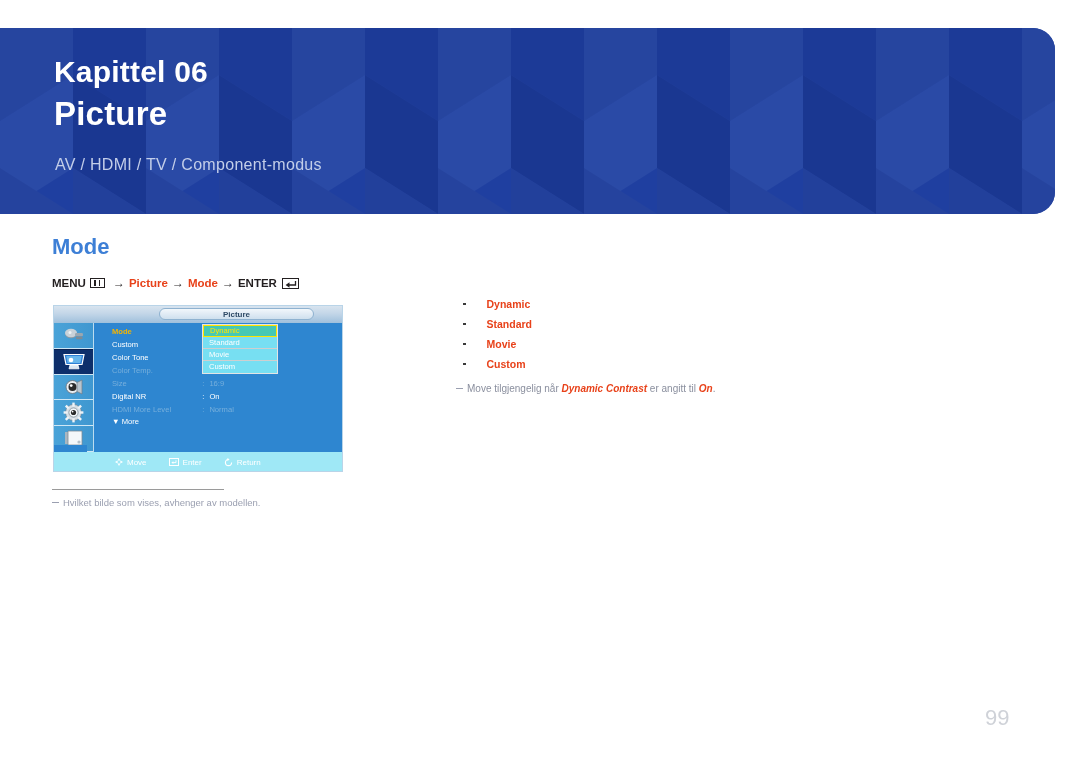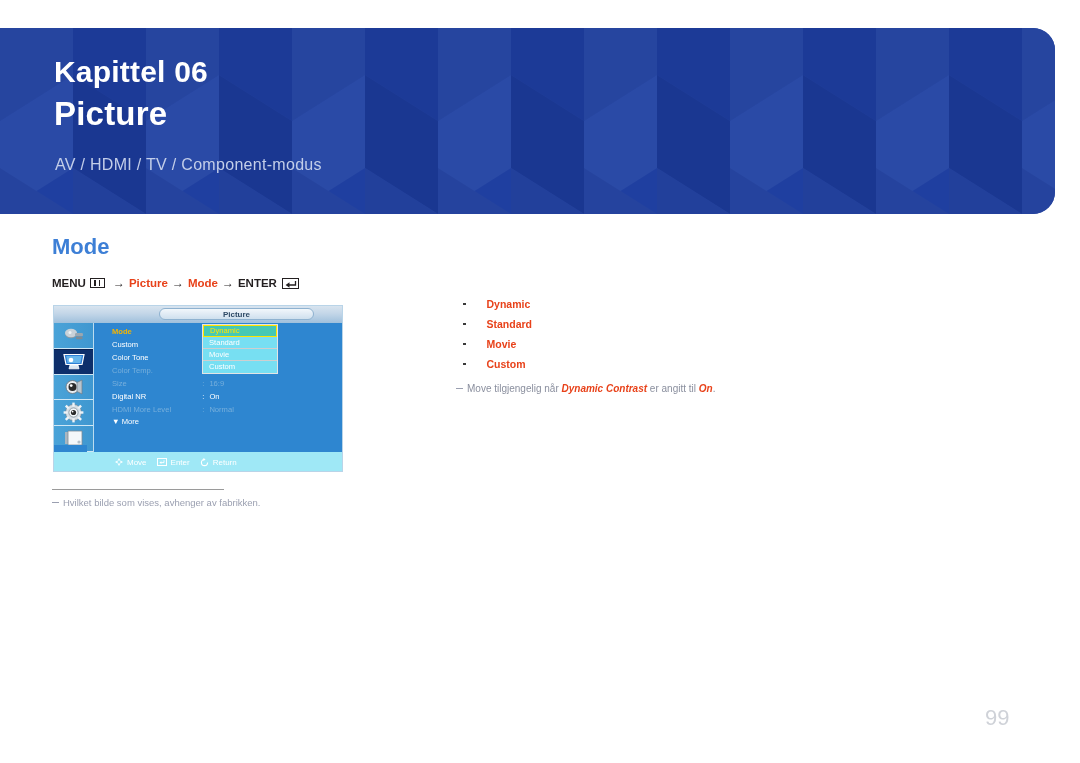--- a/index.html
+++ b/index.html
@@ -255,21 +255,21 @@
     position: absolute;
     left: 33px;
     right: 4px;
     top: 3px;
     height: 14px;
     background: #9fe8f6;
     color: #ffffff;
     font-size: 8px;
     display: flex;
     align-items: center;
-    gap: 10px;
+    gap: 22px;
     padding-left: 28px;
   }
   .foot-item {
     display: flex;
     align-items: center;
     gap: 4px;
     white-space: nowrap;
   }
   #osd-footer-tab {
     position: absolute;
@@ -547,21 +547,21 @@
         <span>Return</span>
       </div>
     </div>
   </div>
 
 </div>
 
 <div id="left-note">
   <div id="left-note-rule"></div>
   <div id="left-note-text">
-    <span class="dash-mark"></span><span>Hvilket bilde som vises, avhenger av fabrikken.</span>
+    <span class="dash-mark"></span><span>Hvilket bilde som vises, avhenger av modellen.</span>
   </div>
 </div>
 
 <div id="right-col">
 
 
   <div id="mode-list">
     <div class="mode-bullet">
       <span class="dot"></span>
       <span class="mode-name">Dynamic</span>

